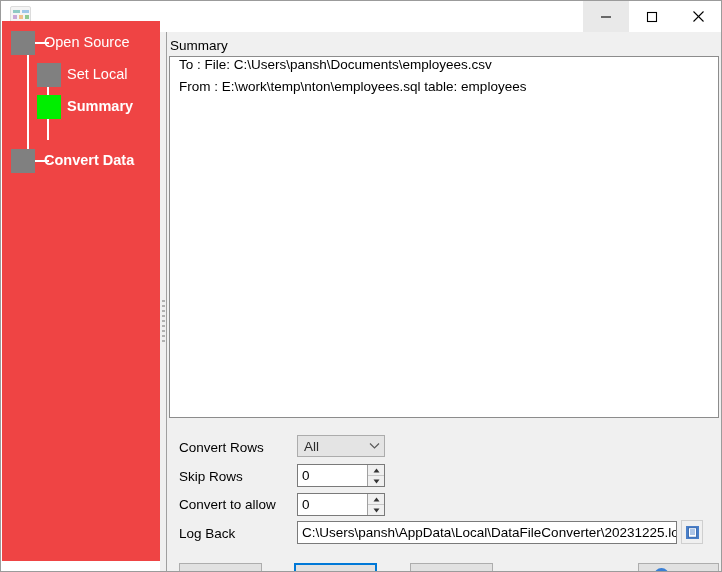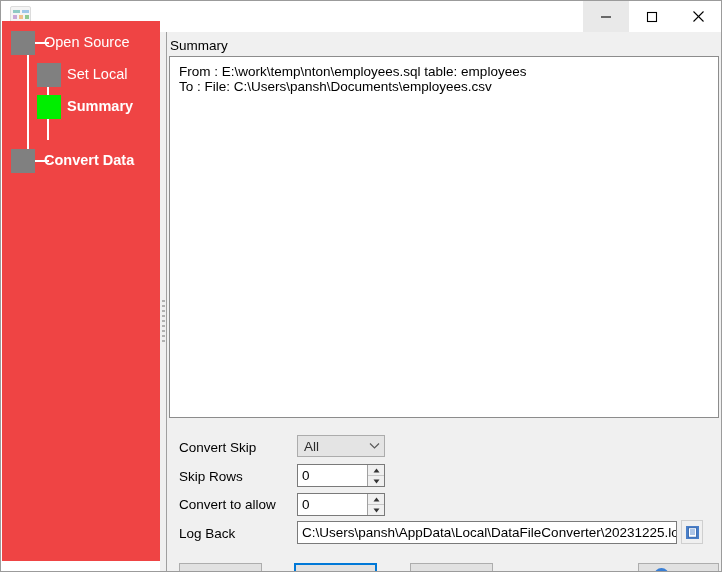--- a/index.html
+++ b/index.html
@@ -320,26 +320,26 @@
         <span></span>
     </div>
     <div id="splitter-edge"></div>
   </div>
 
   <div id="content">
 
     <div id="summary-label">Summary</div>
 
     <div id="summary-box">
+      <div class="summary-line">To : File: C:\Users\pansh\Documents\employees.csv</div>
       <div class="summary-line first">From : E:\work\temp\nton\employees.sql table: employees</div>
-      <div class="summary-line">To : File: C:\Users\pansh\Documents\employees.csv</div>
     </div>
 
     <div class="form-row r1">
-      <div class="form-label">Convert Skip</div>
+      <div class="form-label">Convert Rows</div>
     </div>
     <div id="combo-convert-rows">
       <div class="cval">All</div>
       <div class="chev">
         <svg width="11" height="8" viewBox="0 0 11 8">
             <polyline points="1,1.5 5.5,6 10,1.5" fill="none" stroke="#5a5a5a" stroke-width="1.2"></polyline>
           </svg>
       </div>
     </div>
 

